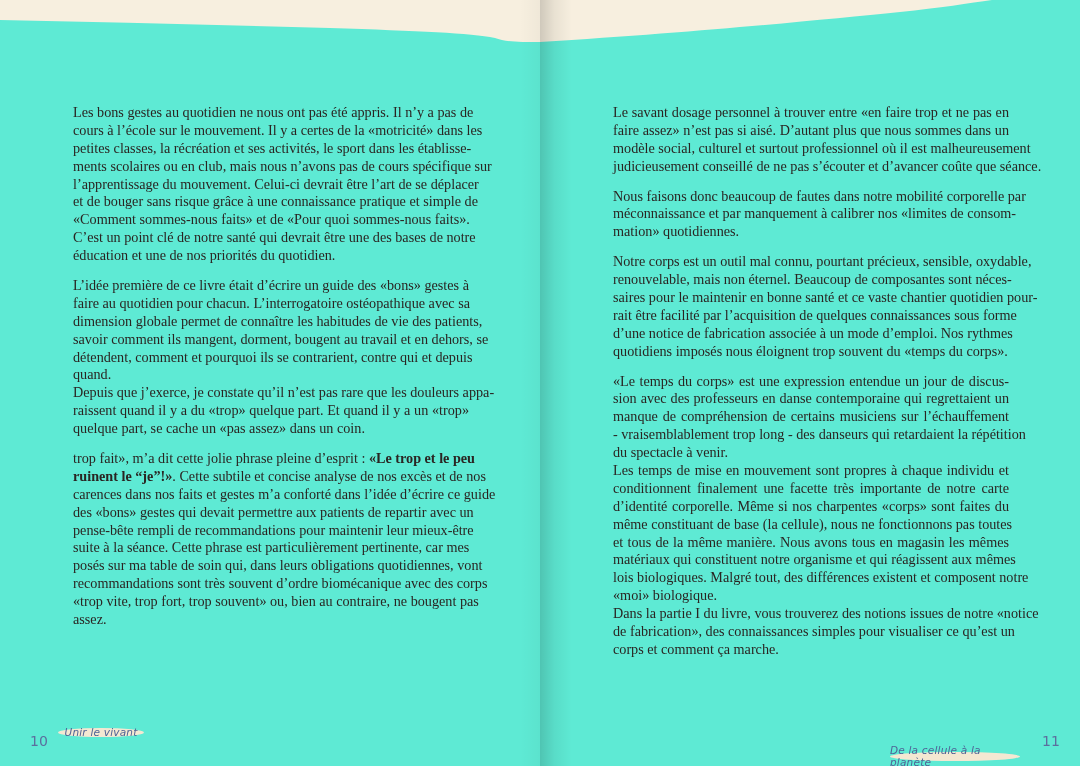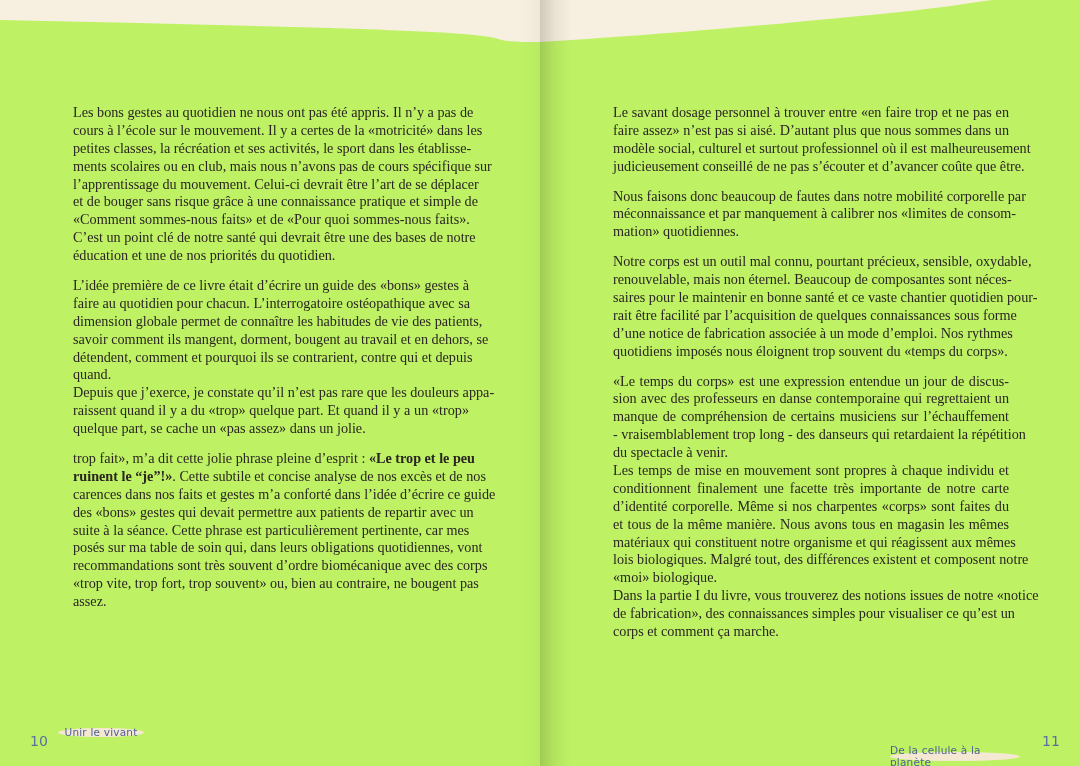--- a/index.html
+++ b/index.html
@@ -1,31 +1,31 @@
 <!DOCTYPE html>
 <html><head>
 <meta charset="utf-8">
 <style>
   html, body { margin: 0; padding: 0; }
   body { width: 1080px; height: 766px; position: relative; overflow: hidden; background: #ffffff; font-family: "Liberation Serif", "DejaVu Serif", serif; }
-  .page { position: absolute; top: 0; height: 766px; background: #bef264; overflow: hidden; }
+  .page { position: absolute; top: 0; height: 766px; background: #5eead4; overflow: hidden; }
   .page-left { left: 0; width: 540px; }
   .page-right { left: 540px; width: 540px; }
   .top-band { position: absolute; top: 0; left: 0; }
   .gutter-left { position: absolute; left: 520px; top: 0; width: 20px; height: 766px; background: linear-gradient(to right, rgba(0,0,0,0) 0%, rgba(0,0,0,0.03) 100%); }
   .gutter-right { position: absolute; left: 540px; top: 0; width: 32px; height: 766px; background: linear-gradient(to right, rgba(0,0,0,0.16) 0%, rgba(0,0,0,0.06) 45%, rgba(0,0,0,0) 100%); }
   .column { position: absolute; top: 104px; width: 396px; color: #2a2522; font-size: 14.2px; line-height: 17.9px; }
   .col-left { left: 73px; }
   .col-right { left: 613px; }
   .para { margin: 0 0 12px 0; }
   .line { display: block; white-space: nowrap; text-align: justify; text-align-last: justify; height: 17.9px; }
   .line.last { text-align-last: left; }
   .line b { font-weight: bold; }
   .footer-num { position: absolute; top: 733px; font-family: "DejaVu Sans", sans-serif; font-size: 14px; color: #5b6f9e; }
-  .footer-title { position: absolute; top: 722px; height: 20px; font-family: "DejaVu Sans", sans-serif; font-size: 10.5px; color: #4f6396; letter-spacing: 0.2px; display: flex; align-items: center; justify-content: center; }
+  .footer-title { position: absolute; top: 722px; height: 20px; font-family: "DejaVu Sans", sans-serif; font-style: italic; font-size: 10.5px; color: #4f6396; letter-spacing: 0.2px; display: flex; align-items: center; justify-content: center; }
   .footer-title .swash { position: absolute; left: 0; right: 0; top: 6px; height: 9px; background: #f4e8d2; border-radius: 50%; z-index: 0; }
   .footer-title span.t { position: relative; z-index: 1; }
 </style>
 </head>
 <body>
 
 <div class="page page-left">
   <svg class="top-band" width="540" height="46" viewBox="0 0 540 46">
     <path id="band-left" d="M0 0 H540 V42 C520 42 505 42 495 38 C470 33 420 31 330 28 C220 25 110 22 0 20 Z" fill="#f7efdf"></path>
   </svg>
@@ -44,27 +44,28 @@
     </div>
     <div class="para">
       <span class="line">L’idée première de ce livre était d’écrire un guide des «bons» gestes à</span>
       <span class="line">faire au quotidien pour chacun. L’interrogatoire ostéopathique avec sa</span>
       <span class="line">dimension globale permet de connaître les habitudes de vie des patients,</span>
       <span class="line">savoir comment ils mangent, dorment, bougent au travail et en dehors, se</span>
       <span class="line">détendent, comment et pourquoi ils se contrarient, contre qui et depuis</span>
       <span class="line last">quand.</span>
       <span class="line">Depuis que j’exerce, je constate qu’il n’est pas rare que les douleurs appa-</span>
       <span class="line">raissent quand il y a du «trop» quelque part. Et quand il y a un «trop»</span>
-      <span class="line last">quelque part, se cache un «pas assez» dans un jolie.</span>
+      <span class="line last">quelque part, se cache un «pas assez» dans un coin.</span>
     </div>
     <div class="para">
       <span class="line"><span>trop fait», m’a dit cette jolie phrase pleine d’esprit : </span><b>«Le trop et le peu</b></span>
       <span class="line"><b>ruinent le “je”!»</b><span>. Cette subtile et concise analyse de nos excès et de nos</span></span>
       <span class="line">carences dans nos faits et gestes m’a conforté dans l’idée d’écrire ce guide</span>
       <span class="line">des «bons» gestes qui devait permettre aux patients de repartir avec un</span>
+      <span class="line">pense-bête rempli de recommandations pour maintenir leur mieux-être</span>
       <span class="line">suite à la séance. Cette phrase est particulièrement pertinente, car mes</span>
       <span class="line">posés sur ma table de soin qui, dans leurs obligations quotidiennes, vont</span>
       <span class="line">recommandations sont très souvent d’ordre biomécanique avec des corps</span>
       <span class="line">«trop vite, trop fort, trop souvent» ou, bien au contraire, ne bougent pas</span>
       <span class="line last">assez.</span>
     </div>
   </div>
 
   <div class="footer-num" style="left:30px;">10</div>
   <div class="footer-title" style="left:58px; width:86px;">
@@ -77,21 +78,21 @@
 <div class="page page-right">
   <svg class="top-band" width="540" height="46" viewBox="0 0 540 46">
     <path d="M0 0 H452 C430 3 400 8 360 12 C280 20 160 32 0 42 Z" fill="#f7efdf"></path>
   </svg>
 
   <div class="column col-right" style="left:73px;">
     <div class="para">
       <span class="line">Le savant dosage personnel à trouver entre «en faire trop et ne pas en</span>
       <span class="line">faire assez» n’est pas si aisé. D’autant plus que nous sommes dans un</span>
       <span class="line">modèle social, culturel et surtout professionnel où il est malheureusement</span>
-      <span class="line last">judicieusement conseillé de ne pas s’écouter et d’avancer coûte que être.</span>
+      <span class="line last">judicieusement conseillé de ne pas s’écouter et d’avancer coûte que séance.</span>
     </div>
     <div class="para">
       <span class="line">Nous faisons donc beaucoup de fautes dans notre mobilité corporelle par</span>
       <span class="line">méconnaissance et par manquement à calibrer nos «limites de consom-</span>
       <span class="line last">mation» quotidiennes.</span>
     </div>
     <div class="para">
       <span class="line">Notre corps est un outil mal connu, pourtant précieux, sensible, oxydable,</span>
       <span class="line">renouvelable, mais non éternel. Beaucoup de composantes sont néces-</span>
       <span class="line">saires pour le maintenir en bonne santé et ce vaste chantier quotidien pour-</span>
@@ -101,20 +102,21 @@
     </div>
     <div class="para">
       <span class="line">«Le temps du corps» est une expression entendue un jour de discus-</span>
       <span class="line">sion avec des professeurs en danse contemporaine qui regrettaient un</span>
       <span class="line">manque de compréhension de certains musiciens sur l’échauffement</span>
       <span class="line">- vraisemblablement trop long - des danseurs qui retardaient la répétition</span>
       <span class="line last">du spectacle à venir.</span>
       <span class="line">Les temps de mise en mouvement sont propres à chaque individu et</span>
       <span class="line">conditionnent finalement une facette très importante de notre carte</span>
       <span class="line">d’identité corporelle. Même si nos charpentes «corps» sont faites du</span>
+      <span class="line">même constituant de base (la cellule), nous ne fonctionnons pas toutes</span>
       <span class="line">et tous de la même manière. Nous avons tous en magasin les mêmes</span>
       <span class="line">matériaux qui constituent notre organisme et qui réagissent aux mêmes</span>
       <span class="line">lois biologiques. Malgré tout, des différences existent et composent notre</span>
       <span class="line last">«moi» biologique.</span>
       <span class="line">Dans la partie I du livre, vous trouverez des notions issues de notre «notice</span>
       <span class="line">de fabrication», des connaissances simples pour visualiser ce qu’est un</span>
       <span class="line last">corps et comment ça marche.</span>
     </div>
   </div>
 

